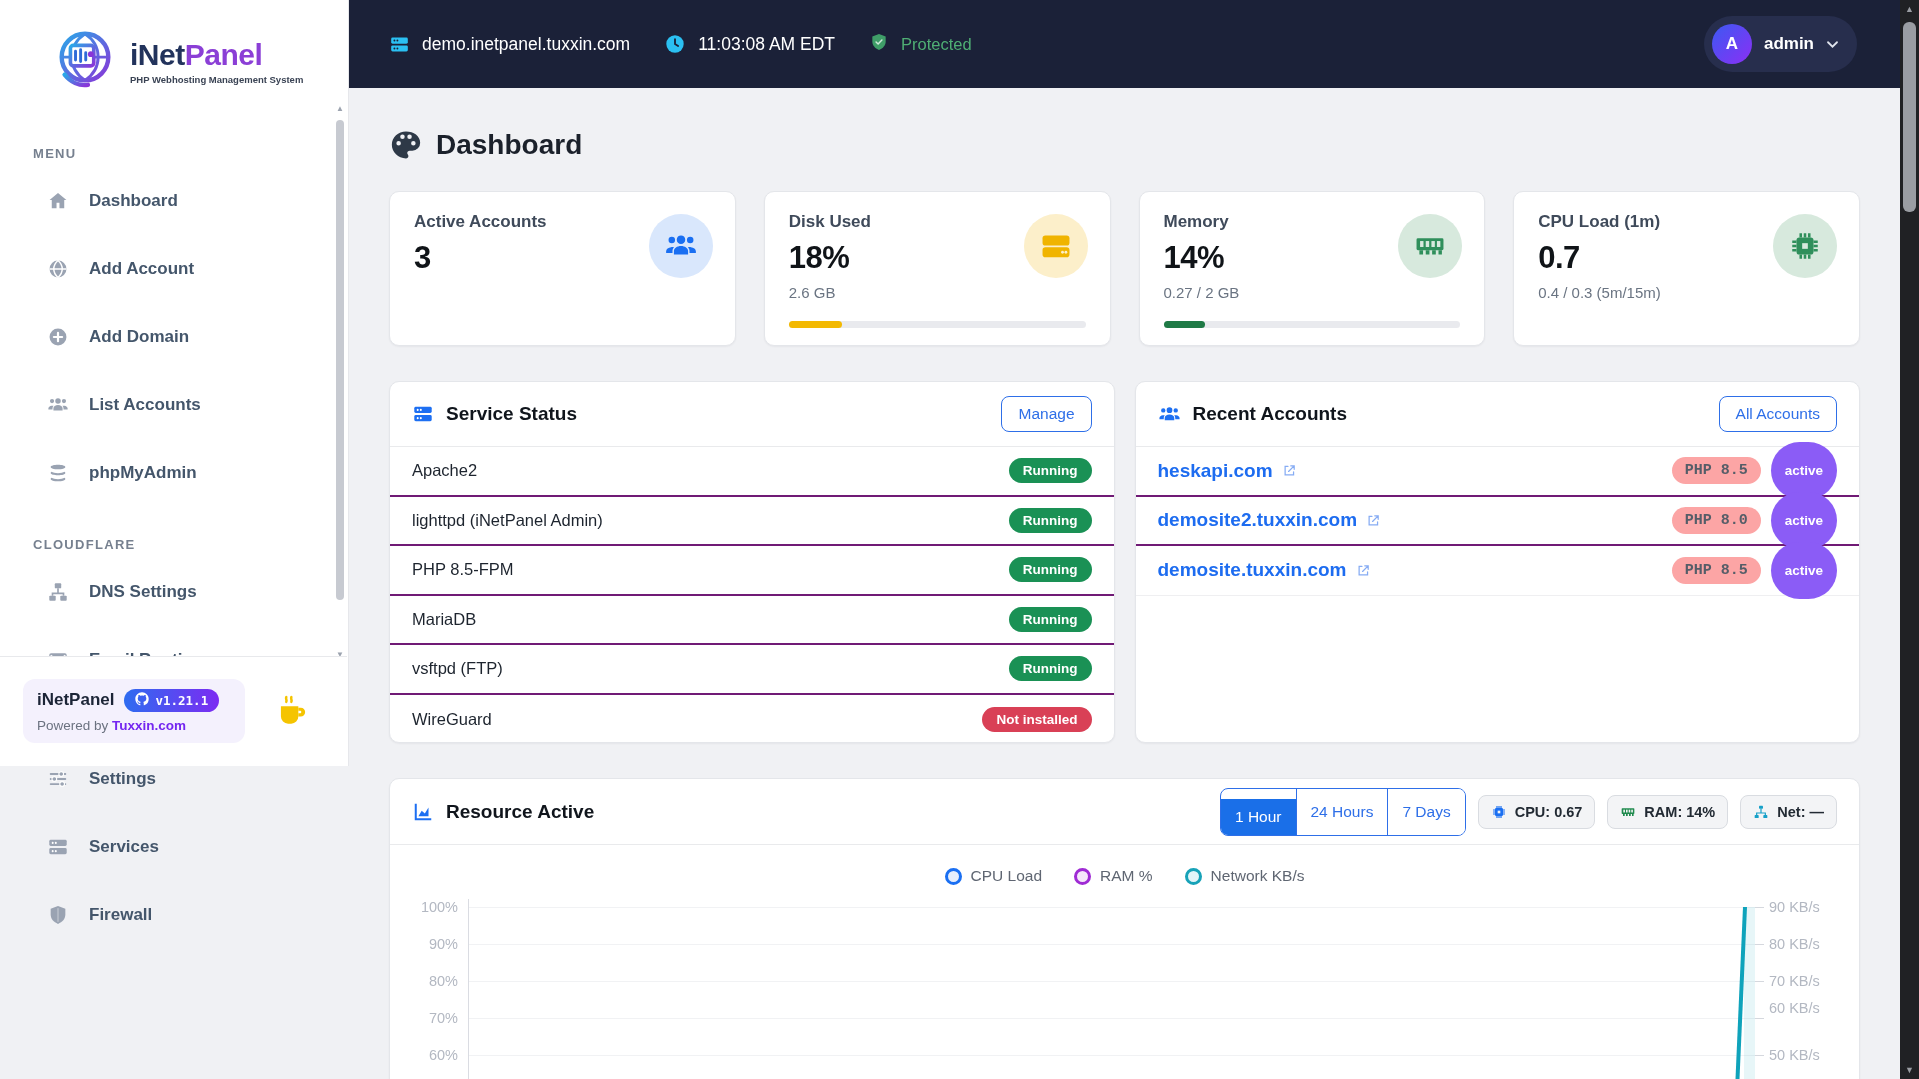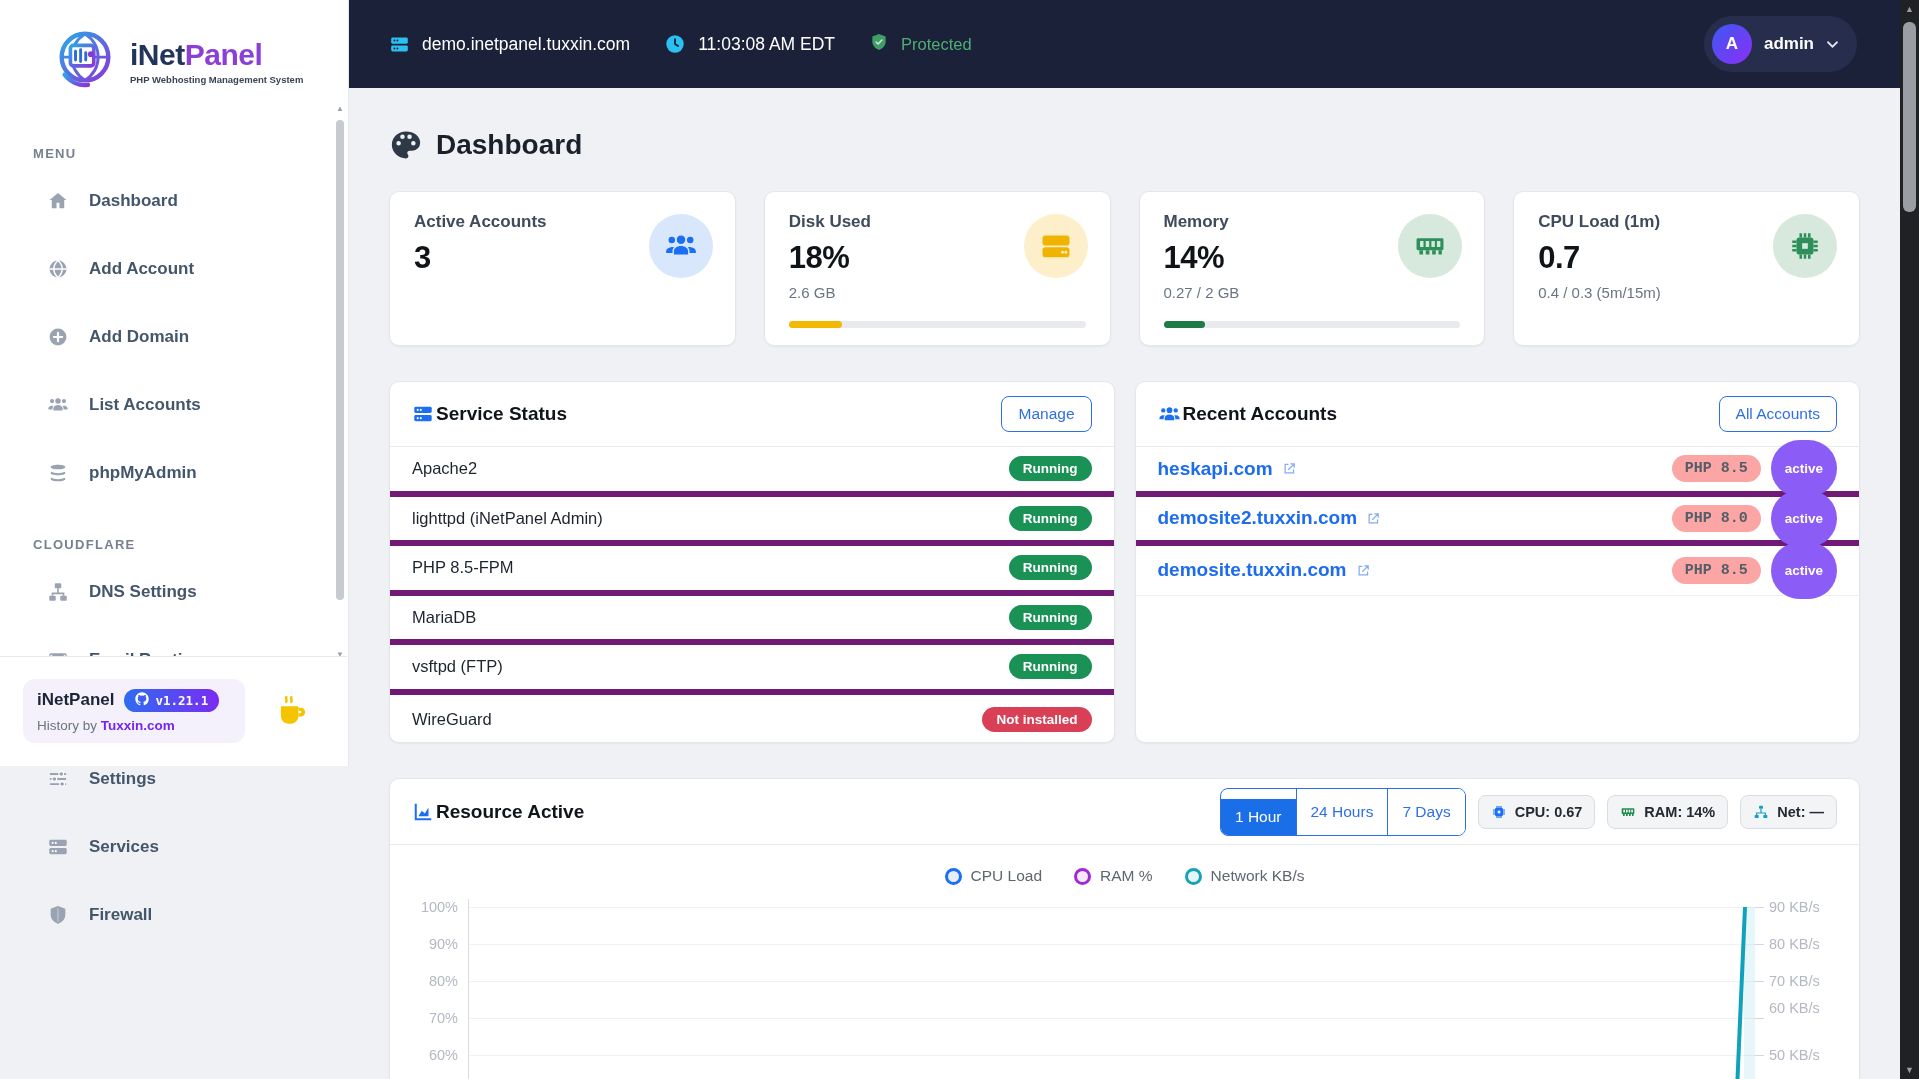--- a/index.html
+++ b/index.html
@@ -72,25 +72,25 @@
   .ic-blue   { background:#d9e7fc; color:#1a6ff2; }
   .ic-yellow { background:#fcefca; color:#f0b400; }
   .ic-green  { background:#d7e9dd; color:#2f8f5b; }
   .progress { position:absolute; left:24px; right:24px; bottom:17px; height:7px; background:#e9eaee; border-radius:6px; }
   .progress > span { display:block; height:100%; border-radius:6px; }
   .bar-yellow { background:#f3b902; } .bar-green { background:#1f7a46; }
 
   .mid-row { display:grid; grid-template-columns:1fr 1fr; gap:20px; margin-top:35px; }
   .panel-card { height:362px; overflow:hidden; }
   .panel-header { display:flex; align-items:center; padding:0 22px; height:65px; border-bottom:1px solid #e9eaec; }
-  .panel-title { font-size:19px; font-weight:700; color:#10151c; display:flex; gap:2px; align-items:center;text-align:right; }
+  .panel-title { font-size:19px; font-weight:700; color:#10151c; display:flex; gap:12px; align-items:center;text-align:right; }
   .panel-title .p-icon { color:#1d6ff2; display:flex; }
   .panel-action { margin-left:auto; border:1px solid #2e6fe8; color:#2e6fe8; background:#fff; border-radius:8px;
                   padding:8px 16px; font-size:15.5px; font-family:inherit; cursor:pointer; }
-  .srow { display:flex; align-items:center; padding:0 22px; height:49.5px; border-bottom:6px solid #701a75;
+  .srow { display:flex; align-items:center; padding:0 22px; height:49.5px; border-bottom:2px solid #701a75;
           font-size:16.5px; color:#1d242e; }
   .srow:last-child { border-bottom:none; }
   .pill { margin-left:auto; border-radius:999px; padding:5px 14px; font-size:13.5px; font-weight:700; color:#fff; }
   .pill.running { background:#1a9155; }
   .pill.notinstalled { background:#d94056; }
   .domain-link { color:#1d6cf0; font-weight:700; font-size:19px; display:flex; gap:9px; align-items:center; cursor:pointer; }
   .ext-icon { color:#86acf4; display:flex; }
   .php-pill { background:#fca5a5; color:#555d68; border-radius:999px; padding:5px 13px; font-weight:700; font-size:15px; margin-left:auto;font-family:Liberation Mono, monospace; }
   .active-pill { background:#8b5cf6; color:#fff; margin-left:10px; border-radius:999px; padding:21px 14px; font-weight:700; font-size:13.5px; }
 
@@ -269,21 +269,21 @@
       <div class="footer-line1">
         <span class="footer-app">iNetPanel</span>
         <span class="version-pill">
           <span><svg width="14" height="14" viewBox="0 0 24 24" fill="#fff">
                 <path d="M12 .5C5.65.5.5 5.65.5 12c0 5.08 3.29 9.39 7.86 10.91.58.11.79-.25.79-.56v-2.17c-3.2.7-3.87-1.37-3.87-1.37-.52-1.33-1.28-1.68-1.28-1.68-1.05-.71.08-.7.08-.7 1.16.08 1.77 1.19 1.77 1.19 1.03 1.77 2.7 1.26 3.36.96.1-.75.4-1.26.73-1.55-2.55-.29-5.23-1.28-5.23-5.68 0-1.26.45-2.28 1.19-3.09-.12-.29-.52-1.46.11-3.05 0 0 .97-.31 3.18 1.18a11 11 0 0 1 5.79 0c2.2-1.49 3.17-1.18 3.17-1.18.63 1.59.23 2.76.11 3.05.74.81 1.19 1.83 1.19 3.09 0 4.41-2.69 5.38-5.25 5.66.41.36.78 1.05.78 2.13v3.16c0 .31.21.68.8.56A11.52 11.52 0 0 0 23.5 12C23.5 5.65 18.35.5 12 .5z"></path>
               </svg></span>
           <span>v1.21.1</span>
         </span>
       </div>
       <div class="footer-line2">
-        <span>History by</span>
+        <span>Powered by</span>
         <span class="powered-link">Tuxxin.com</span>
       </div>
     </div>
     <span class="coffee">
       <svg width="38" height="38" viewBox="0 0 24 24" fill="currentColor">
           <path d="M5 9h11v6.5A4.5 4.5 0 0 1 11.5 20h-2A4.5 4.5 0 0 1 5 15.5z"></path>
           <path d="M16 10h1.6a2.7 2.7 0 0 1 0 5.4H16v-2h1.4a.9.9 0 0 0 0-1.6H16z"></path>
           <path d="M8.4 3.2c-.6 1.1.6 1.7 0 3M11.6 3.2c-.6 1.1.6 1.7 0 3" stroke="currentColor" stroke-width="1.6" fill="none" stroke-linecap="round"></path>
         </svg>
     </span>

